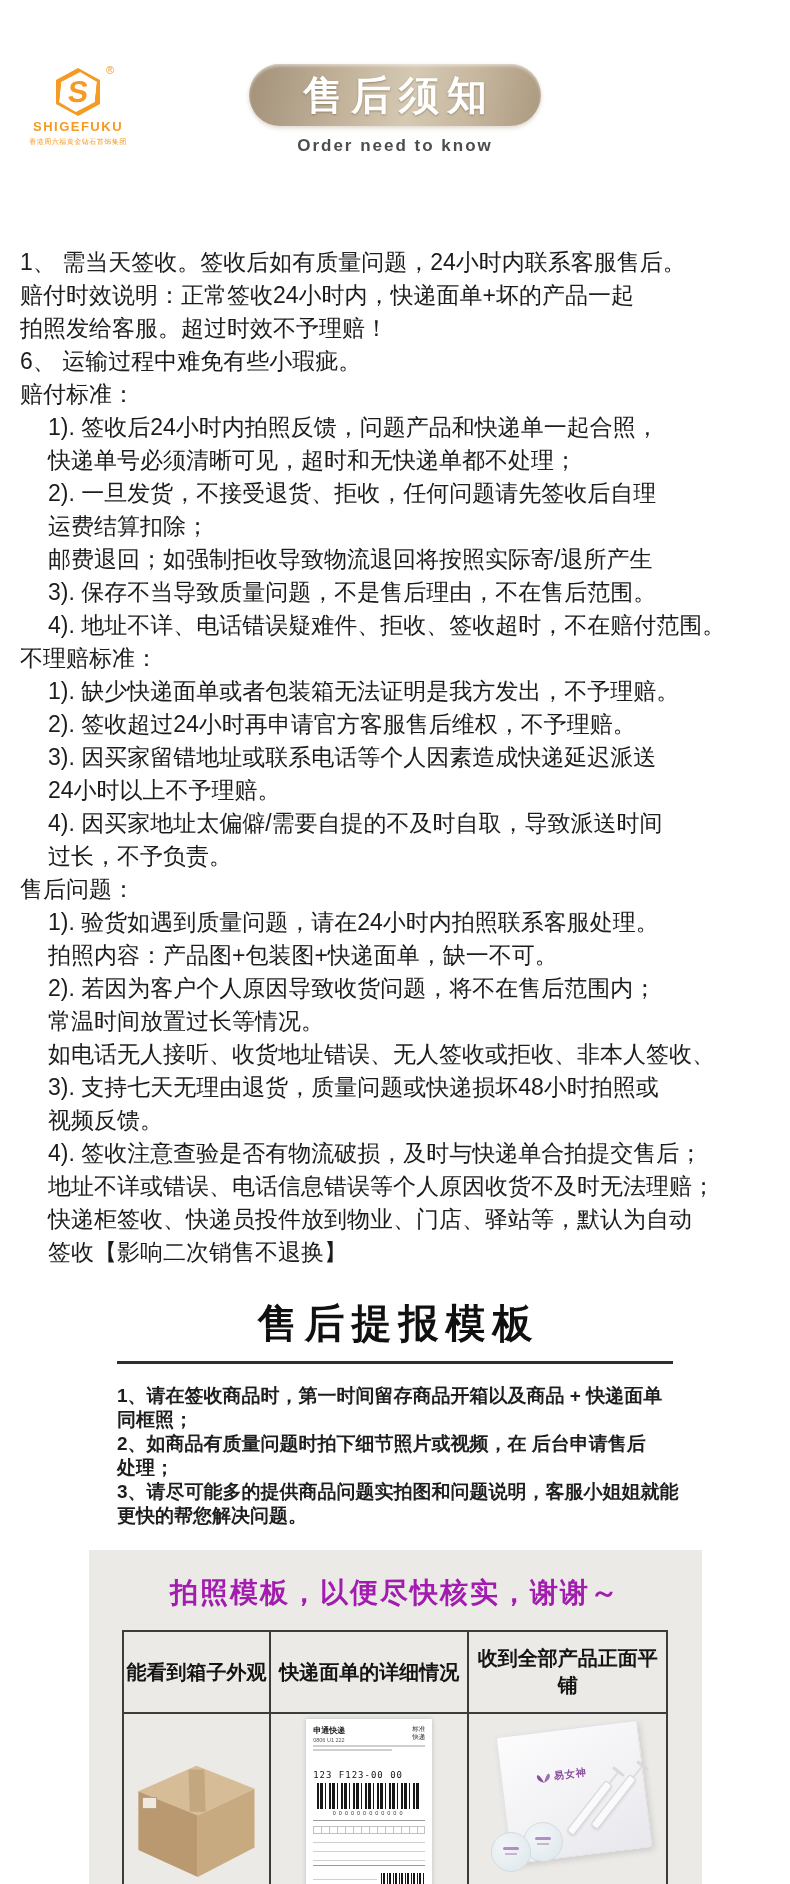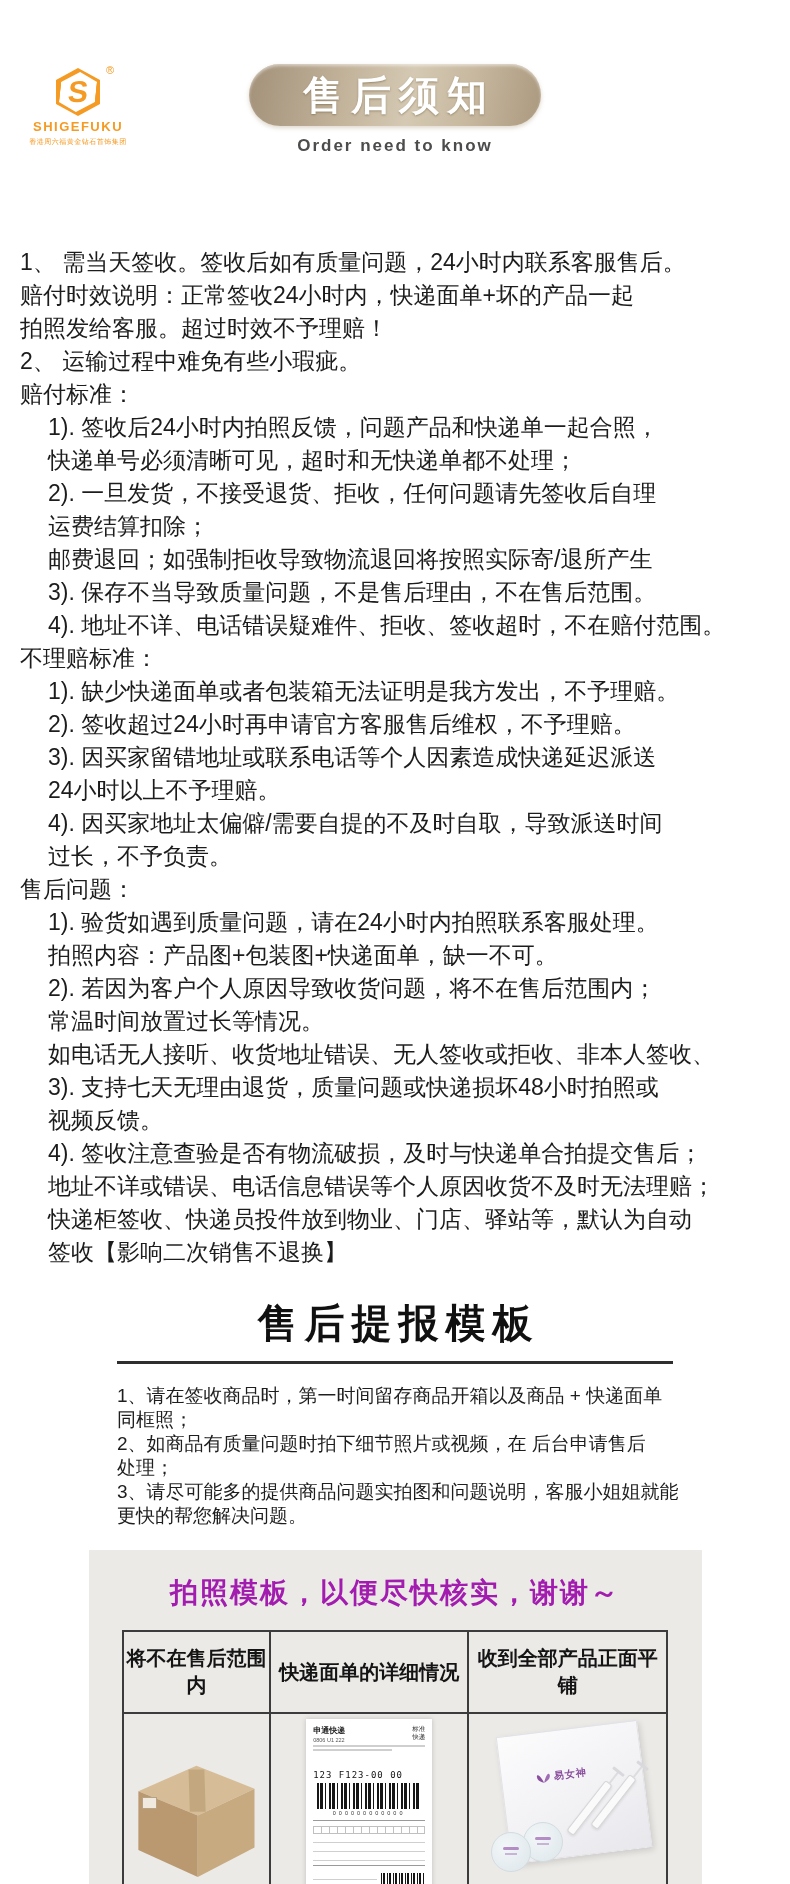--- a/index.html
+++ b/index.html
@@ -38,21 +38,21 @@
   }
   .subtitle { text-align:center; font-size:17px; font-weight:bold; color:#4c4c4c; letter-spacing:2px; margin-top:10px; }
   
   .notice { padding:4px 14px 0 20px; font-size:23px; line-height:33px; color:#1c1c1c; }
   .notice .line { white-space:nowrap; }
   .notice .line.indent { padding-left:28px; }
   
   .tpl { width:556px; margin:28px auto 0; }
   .tpl-title { text-align:center; font-size:40px; font-weight:bold; color:#101010; letter-spacing:7px; padding-left:7px; line-height:52px; }
   .tpl-divider { height:3px; background:#2e2e2e; margin-top:12px; }
-  .tpl-list { margin-top:20px; font-size:19px; line-height:24px; color:#1e1e1e; }
+  .tpl-list { margin-top:20px; font-size:19px; line-height:24px; color:#1e1e1e;font-weight:bold; }
   .tpl-list .line { white-space:nowrap; }
   
   .gray-box { width:613px; margin:22px auto 0; background:#eceae7; padding:24px 0 22px; }
   .gbox-title { text-align:center; font-size:28px; font-weight:bold; color:#a21caf; letter-spacing:2px; }
   table.ptable { width:546px; margin:18px auto 0; border-collapse:collapse; table-layout:fixed; }
   .ptable th, .ptable td { border:2px solid #3c3c3c; }
   .ptable th { font-size:20px; font-weight:bold; padding:13px 2px; color:#141414; }
   .ptable td.photo-cell { height:200px; position:relative; overflow:hidden; }
   .col-1 { width:27%; } .col-2 { width:36.5%; } .col-3 { width:36.5%; }
   
@@ -128,21 +128,21 @@
 </div>
 
 <div class="notice">
 
     <div class="line">1、 需当天签收。签收后如有质量问题，24小时内联系客服售后。</div>
 
     <div class="line">赔付时效说明：正常签收24小时内，快递面单+坏的产品一起</div>
 
     <div class="line">拍照发给客服。超过时效不予理赔！</div>
 
-    <div class="line">2、 运输过程中难免有些小瑕疵。</div>
+    <div class="line">6、 运输过程中难免有些小瑕疵。</div>
 
     <div class="line">赔付标准：</div>
 
     <div class="line indent">1). 签收后24小时内拍照反馈，问题产品和快递单一起合照，</div>
 
     <div class="line indent">快递单号必须清晰可见，超时和无快递单都不处理；</div>
 
     <div class="line indent">2). 一旦发货，不接受退货、拒收，任何问题请先签收后自理</div>
 
     <div class="line indent">运费结算扣除；</div>
@@ -211,21 +211,21 @@
       <div class="line">更快的帮您解决问题。</div>
 
   </div>
 </div>
 
 <div class="gray-box">
   <div class="gbox-title">拍照模板，以便尽快核实，谢谢～</div>
   <table class="ptable">
     <tbody>
         <tr>
-      <th class="col-1">将不在售后范围内</th>
+      <th class="col-1">能看到箱子外观</th>
       <th class="col-2">快递面单的详细情况</th>
       <th class="col-3">收到全部产品正面平铺</th>
     </tr>
     <tr>
       <td class="photo-cell">
         <div class="box-illus">
           <div class="box-face box-top"></div>
           <div class="box-face box-left"></div>
           <div class="box-face box-right"></div>
           <div class="box-face box-tape"></div>

